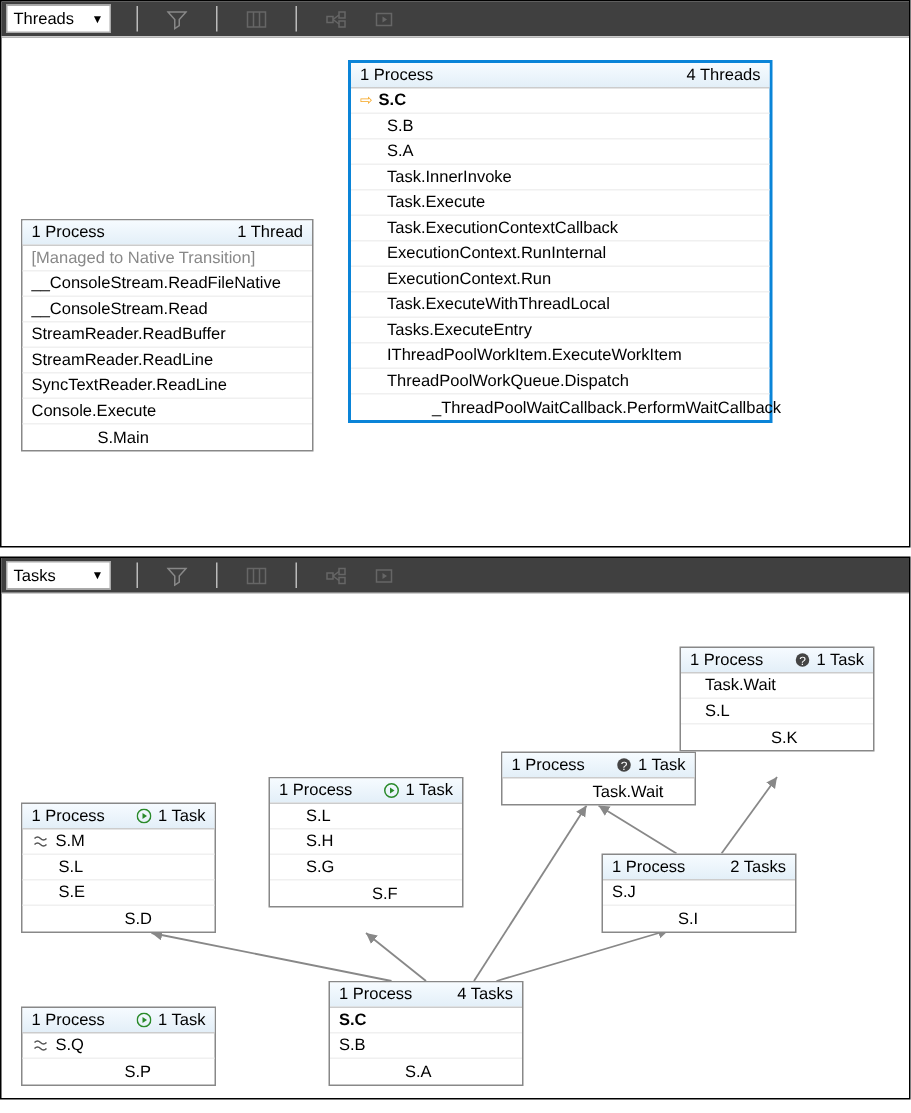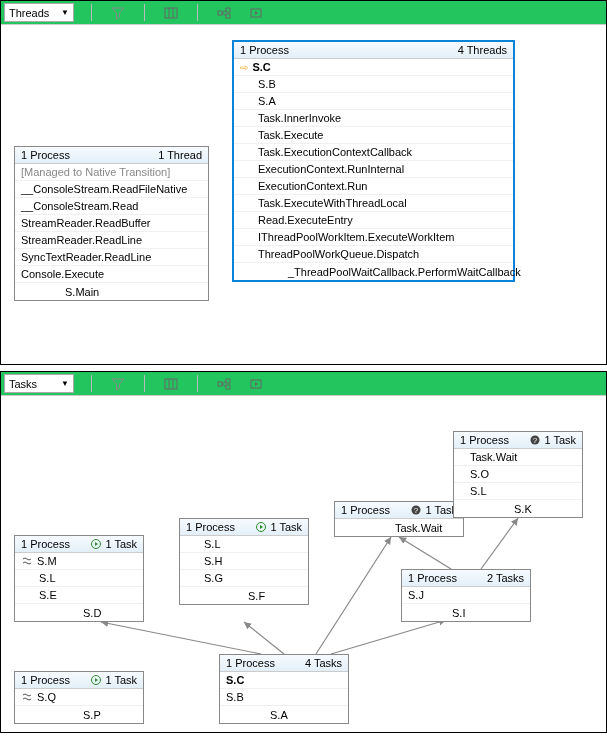--- a/index.html
+++ b/index.html
@@ -16,21 +16,21 @@
       background: #fff;
     }
     .panel-threads { height: 365px; }
     .panel-tasks { height: 362px; }
     .toolbar {
       display: flex;
       align-items: center;
       gap: 14px;
       padding: 2px 3px;
       border-bottom: 1px solid #ccc;
-      background: #22c55e;
+      background: #404040;
       height: 24px;
     }
     .dropdown {
       display: inline-flex;
       align-items: center;
       border: 1px solid #aaa;
       background: #fff;
       padding: 1px 4px;
       height: 19px;
       min-width: 70px;
@@ -210,21 +210,21 @@
         <div class="row">
             <span class="indent" style="width:14px"></span>
             <span>ExecutionContext.Run</span>
           </div>
         <div class="row">
             <span class="indent" style="width:14px"></span>
             <span>Task.ExecuteWithThreadLocal</span>
           </div>
         <div class="row">
             <span class="indent" style="width:14px"></span>
-            <span>Read.ExecuteEntry</span>
+            <span>Tasks.ExecuteEntry</span>
           </div>
         <div class="row">
             <span class="indent" style="width:14px"></span>
             <span>IThreadPoolWorkItem.ExecuteWorkItem</span>
           </div>
         <div class="row">
             <span class="indent" style="width:14px"></span>
             <span>ThreadPoolWorkQueue.Dispatch</span>
           </div>
         <div class="row">
@@ -430,24 +430,20 @@
           <span>1 Task</span>
         </span>
       </div>
       <div class="block-body">
         <div class="row">
             <span class="indent" style="width:6px"></span>
             <span>Task.Wait</span>
           </div>
         <div class="row">
             <span class="indent" style="width:6px"></span>
-            <span>S.O</span>
-          </div>
-        <div class="row">
-            <span class="indent" style="width:6px"></span>
             <span>S.L</span>
           </div>
         <div class="row">
             <span class="indent" style="width:6px"></span>
             <span>S.K</span>
           </div>
       </div>
     </div>
 
     <div class="block" style="left:13px; top:275px; width:130px;">

